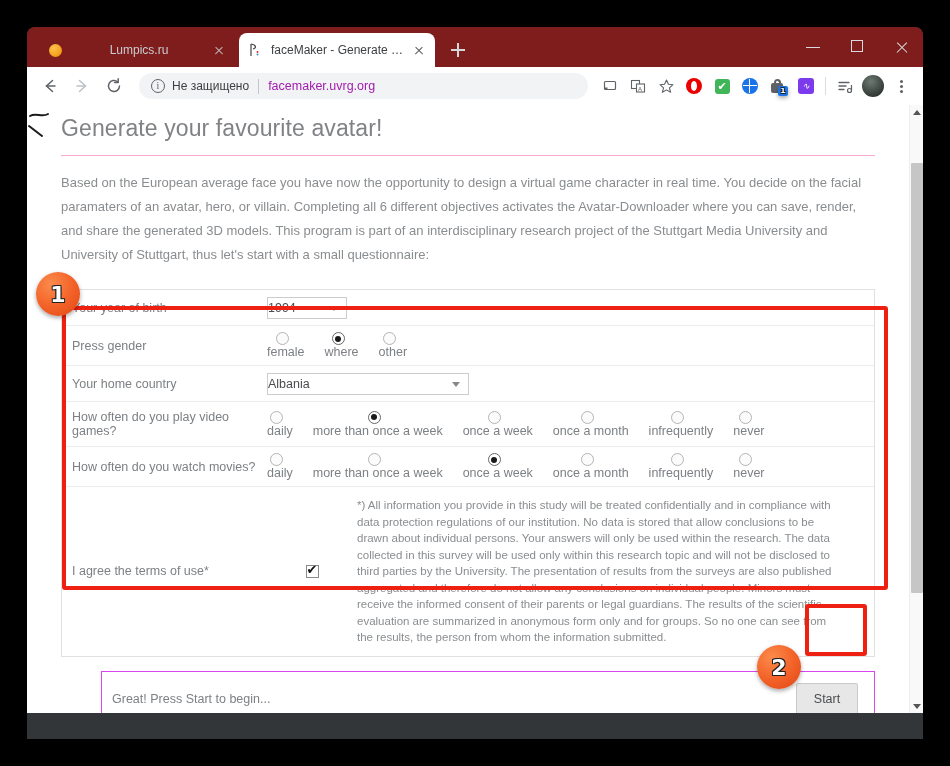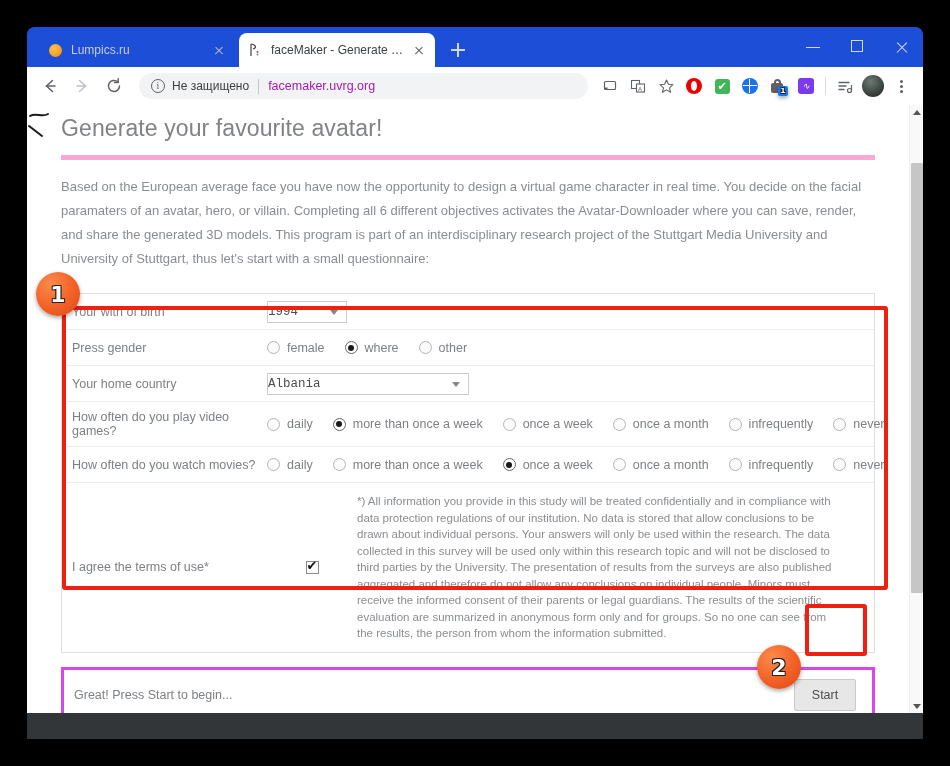--- a/index.html
+++ b/index.html
@@ -16,21 +16,21 @@
   .browser {
     position:absolute; left:27px; top:27px;
     width:896px; height:712px;
     background:#323639;
     border-radius:8px 8px 0 0;
     overflow:hidden;
   }
 
   
   .tabstrip {
-    position:relative; height:40px; background:#1d4ed8;
+    position:relative; height:40px; background:#7f1d1d;text-align:center;
   }
   .tab {
     position:absolute; top:6px; height:34px;
     display:flex; align-items:center;
     border-radius:8px 8px 0 0;
     font-size:12px;
     padding:0 8px;
   }
   .tab.inactive { left:12px; width:196px; color:#c8ccd0; }
   .tab.active {
@@ -156,56 +156,56 @@
   }
   .page {
     position:absolute; left:0; top:0; width:882px; height:100%;
     background:#fff; overflow:hidden;
   }
   .content { padding:0 34px; }
 
   h1.pagetitle {
     font-size:23px; font-weight:400; color:#808285;
     margin:10px 0 0 0; padding-bottom:13px;
-    border-bottom:5px solid #f9a8d4;
+    border-bottom:1px solid #f9a8d4;
     letter-spacing:.1px;
   }
   p.intro {
     font-size:13px; line-height:24px; color:#8a8d90;
     margin:15px 0 0 0;
   }
 
   
   .formwrap { margin-top:22px; border:1px solid #e0e0e0; background:#fff; }
   .frow {
     display:flex; align-items:center; min-height:36px;
     border-bottom:1px solid #ececec; padding:0 0 0 10px;
   }
   .frow:last-child { border-bottom:none; }
   .flabel { flex:0 0 195px; font-size:12.5px; color:#7d8084; padding:8px 0; }
   .fctrl { flex:1 1 auto; display:flex; align-items:center; padding:6px 0; }
 
   select.styled {
-    font-family:Liberation Mono, monospace;
+    font-family:Liberation Sans, sans-serif;
     font-size:12.5px; color:#4a4d50;
     border:1px solid #ccc; background:#fff;
     height:22px; padding:1px 4px 1px 0;
     -webkit-appearance:none; appearance:none;
   }
   .selwrap { position:relative; display:inline-block; }
   .selwrap::after {
     content:""; position:absolute; right:9px; top:9px;
     border-left:4px solid transparent; border-right:4px solid transparent;
     border-top:5px solid #888; pointer-events:none;
   }
   .sel-year { width:80px; }
   .sel-country { width:202px; }
 
   .radio-group { display:flex; align-items:center; }
-  .radio-item { display:flex; align-items:center; margin-right:20px; }
+  .radio-item { display:flex; align-items:center; margin-right:20px;flex-direction:column; }
   .radio-item:last-child { margin-right:0; }
   .rdo {
     width:13px; height:13px; border-radius:50%;
     border:1px solid #b4b4b4; background:#fbfbfb; flex:0 0 13px;
     margin-right:7px; position:relative;
   }
   .rdo.on { border-color:#676767; background:#fff; }
   .rdo.on::after {
     content:""; position:absolute; left:2.5px; top:2.5px;
     width:6px; height:6px; border-radius:50%; background:#1a1a1a;
@@ -222,22 +222,22 @@
   }
 
   .terms-row { align-items:stretch; }
   .terms-row .flabel { display:flex; align-items:center; }
   .terms-chk { flex:0 0 90px; display:flex; align-items:center; justify-content:center; }
   .terms-text {
     flex:1 1 auto; font-size:11.5px; line-height:16.5px; color:#8a8d90;
     padding:10px 30px 10px 0; text-align:left;
   }
 
-  .startwrap { margin-top:14px; border:3px solid #d946ef; background:#fff;
-               display:flex; align-items:center; height:56px; padding:0 10px; }
+  .startwrap { margin-top:14px; border:1px solid #d946ef; background:#fff;
+               display:flex; align-items:center; height:56px; padding:0 10px;margin-left:40px; }
   .starttext { flex:1 1 auto; font-size:12.5px; color:#7d8084; }
   .startbtn {
     width:62px; height:32px; background:#e7e7e7;
     border:1px solid #c9c9c9; border-radius:2px;
     font-family:"Liberation Sans", sans-serif;
     font-size:12.5px; color:#4a4d50; cursor:pointer;
     margin-right:6px;
   }
 
   
@@ -418,21 +418,21 @@
       <div class="page">
         <div class="content">
 
           <h1 class="pagetitle">Generate your favourite avatar!</h1>
 
           <p class="intro">Based on the European average face you have now the opportunity to design a virtual game character in real time. You decide on the facial paramaters of an avatar, hero, or villain. Completing all 6 different objectives activates the Avatar-Downloader where you can save, render, and share the generated 3D models. This program is part of an interdisciplinary research project of the Stuttgart Media University and University of Stuttgart, thus let's start with a small questionnaire:</p>
 
           <div class="formwrap">
 
             <div class="frow">
-              <div class="flabel">Your with of birth</div>
+              <div class="flabel">Your year of birth</div>
               <div class="fctrl">
                 <span class="selwrap">
                   <select class="styled sel-year">
                     <option>1994</option>
                   </select>
                 </span>
               </div>
             </div>
 
             <div class="frow">

